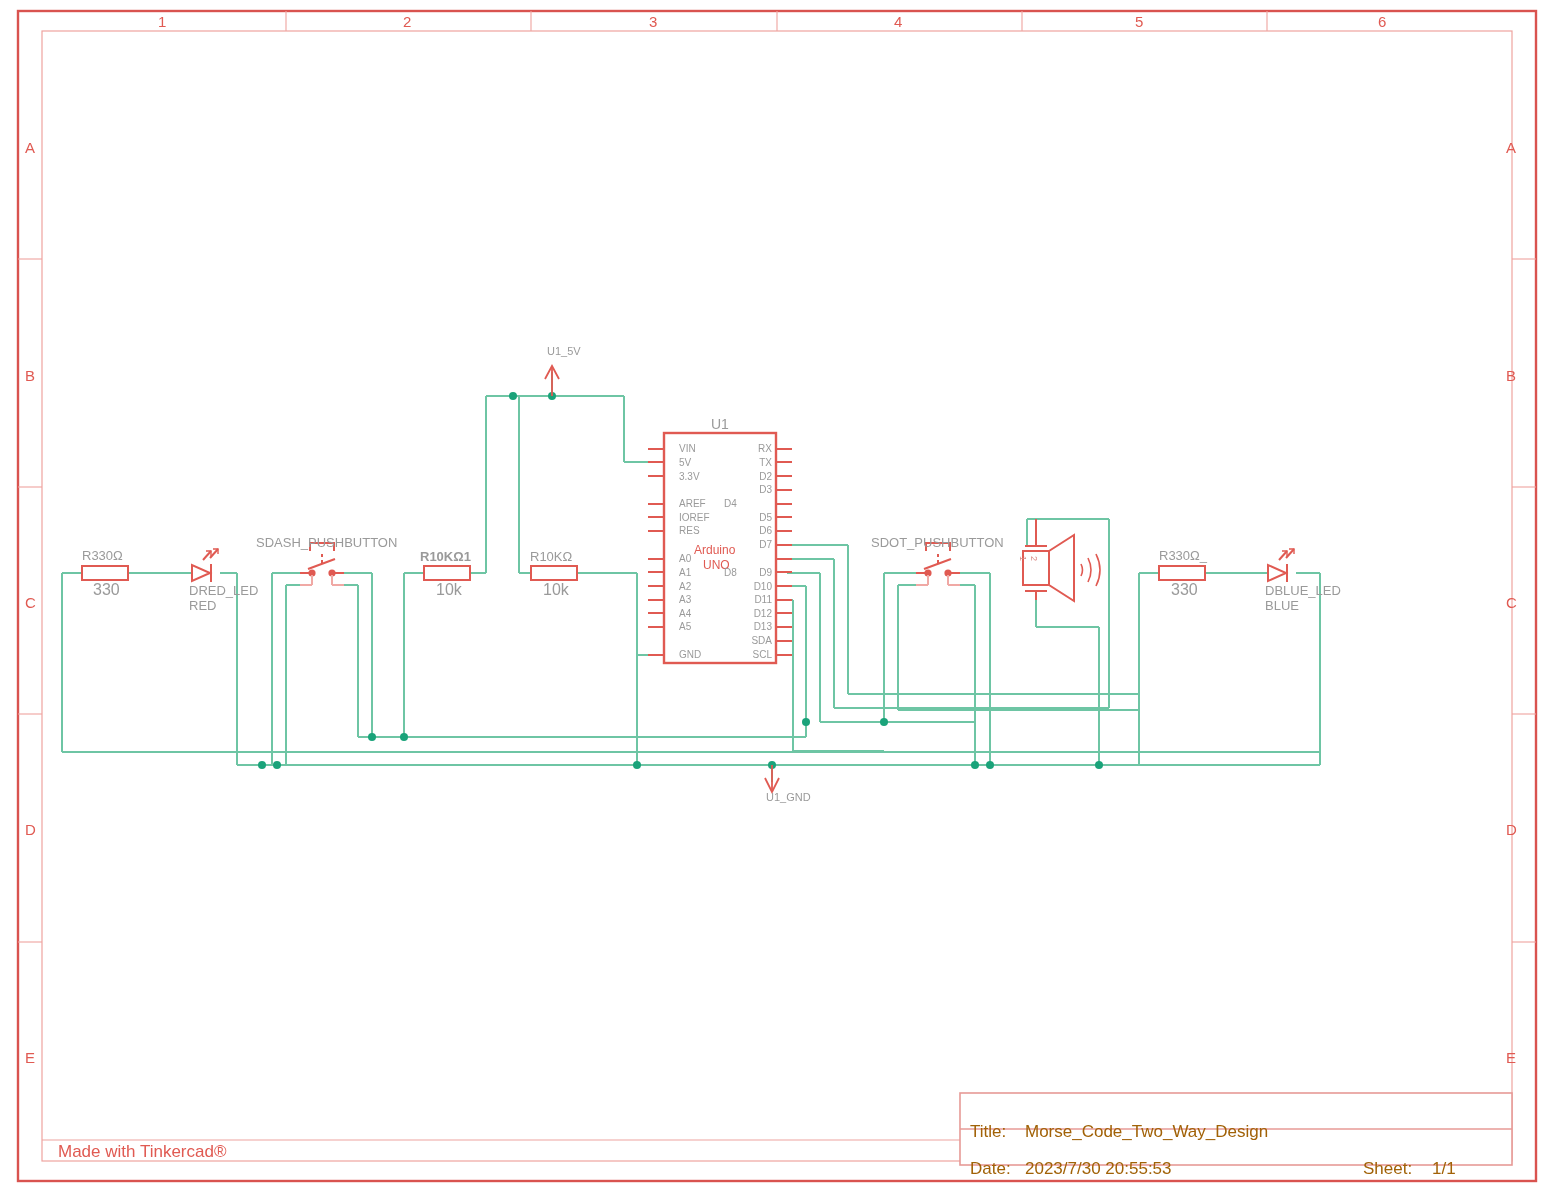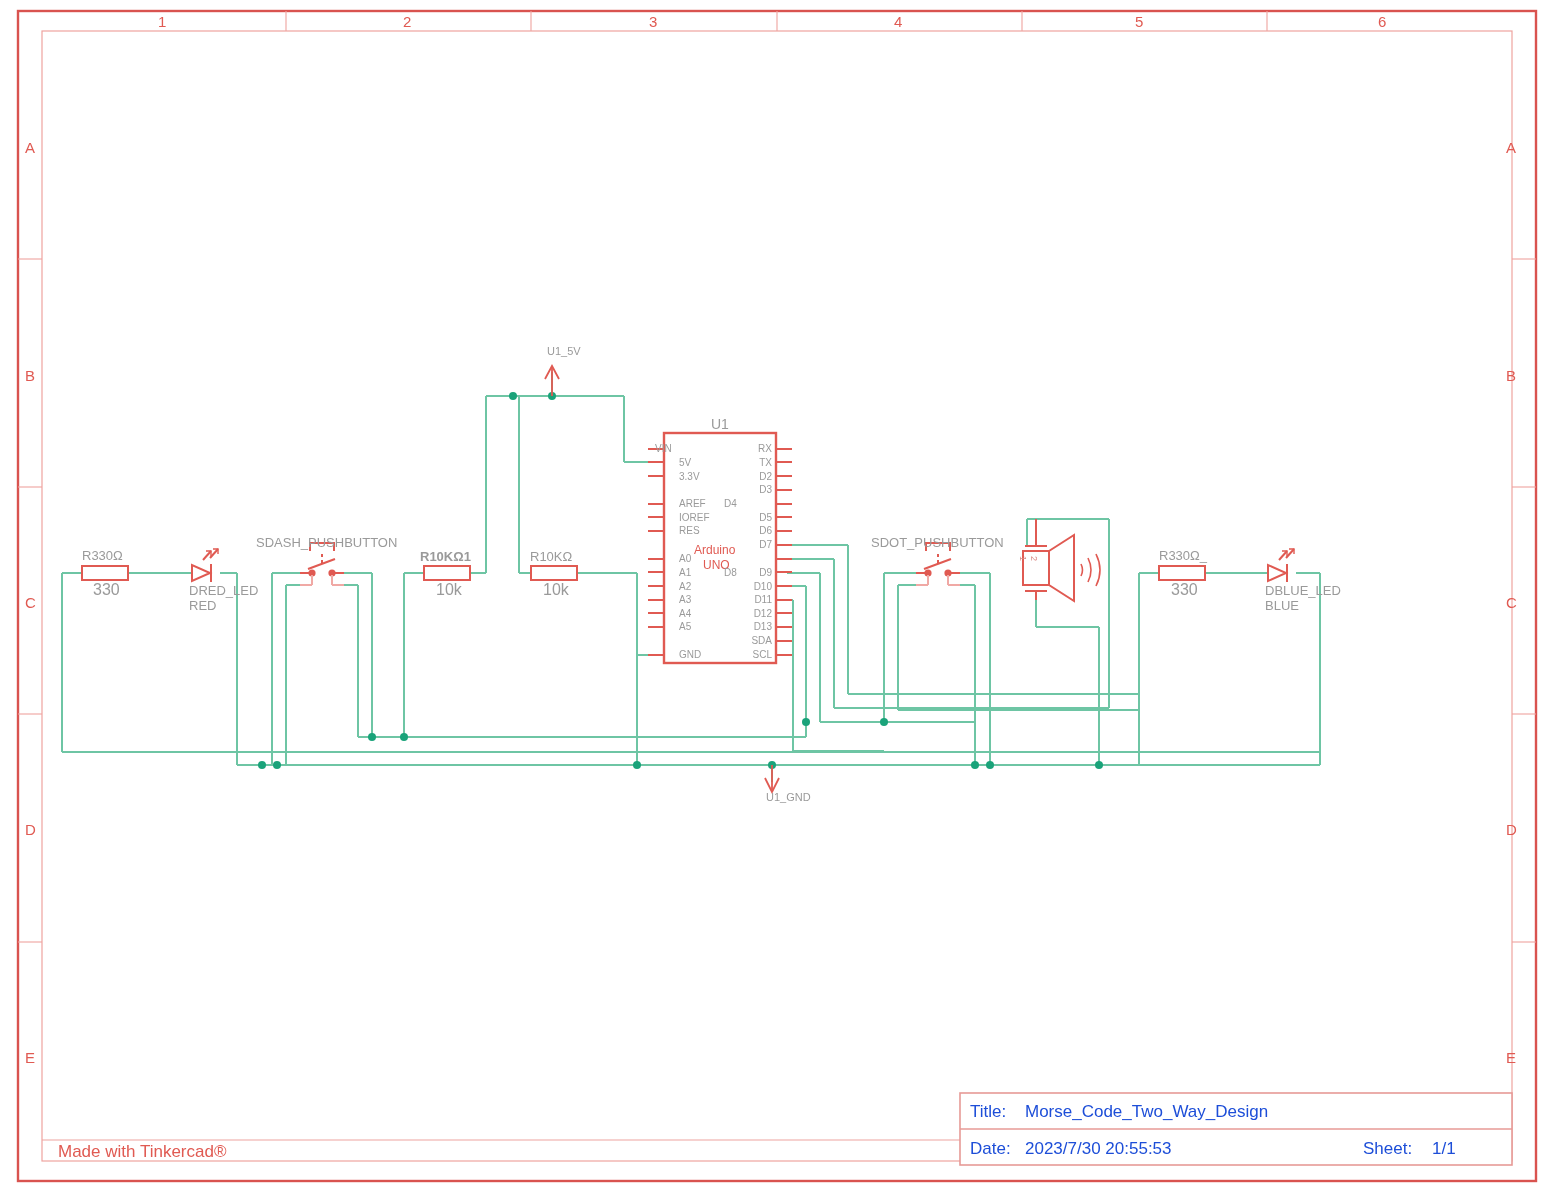--- a/index.html
+++ b/index.html
@@ -7,21 +7,21 @@
   #sheet{position:relative;width:1554px;height:1192px;overflow:hidden;background:#fff;}
   #sheet svg{position:absolute;left:0;top:0;}
   .zone-label{position:absolute;color:#e05a52;font-size:15px;font-family:"Liberation Sans",sans-serif;}
   .lbl{position:absolute;font-family:"Liberation Sans",sans-serif;white-space:nowrap;}
   .net-lbl{color:#9a9a9a;font-size:11px;}
   .ref-lbl{color:#9a9a9a;font-size:13px;}
   .val-lbl{color:#9a9a9a;font-size:16px;}
   .pin-lbl{color:#9a9a9a;font-size:10px;}
   .ic-name{color:#e05a52;font-size:12px;}
   .ic-ref{color:#9a9a9a;font-size:14px;}
-  .title-txt{color:#1d4ed8;font-size:17px;}
+  .title-txt{color:#a16207;font-size:17px;margin-top:20px;}
   .tinker{color:#e05a52;font-size:17px;}
   .spk-pin{color:#d98a86;font-size:9px;}
 </style>
 </head>
 <body>
 
 <div id="sheet">
 
   <svg width="1554" height="1192">
 
@@ -310,21 +310,21 @@
   <div class="lbl ref-lbl" style="left:420px;top:549px;font-weight:bold;">R10KΩ1</div>
   <div class="lbl val-lbl" style="left:436px;top:581px;">10k</div>
 
   <div class="lbl ref-lbl" style="left:530px;top:549px;">R10KΩ</div>
   <div class="lbl val-lbl" style="left:543px;top:581px;">10k</div>
 
   <div class="lbl ic-ref" style="left:711px;top:416px;">U1</div>
   <div class="lbl ic-name" style="left:694px;top:543px;">Arduino</div>
   <div class="lbl ic-name" style="left:703px;top:558px;">UNO</div>
 
-  <div class="lbl pin-lbl" style="left:655px;top:443px;">VIN</div>
+  <div class="lbl pin-lbl" style="left:679px;top:443px;">VIN</div>
   <div class="lbl pin-lbl" style="left:679px;top:457px;">5V</div>
   <div class="lbl pin-lbl" style="left:679px;top:471px;">3.3V</div>
   <div class="lbl pin-lbl" style="left:679px;top:498px;">AREF</div>
   <div class="lbl pin-lbl" style="left:679px;top:512px;">IOREF</div>
   <div class="lbl pin-lbl" style="left:679px;top:525px;">RES</div>
   <div class="lbl pin-lbl" style="left:679px;top:553px;">A0</div>
   <div class="lbl pin-lbl" style="left:679px;top:567px;">A1</div>
   <div class="lbl pin-lbl" style="left:679px;top:581px;">A2</div>
   <div class="lbl pin-lbl" style="left:679px;top:594px;">A3</div>
   <div class="lbl pin-lbl" style="left:679px;top:608px;">A4</div>

